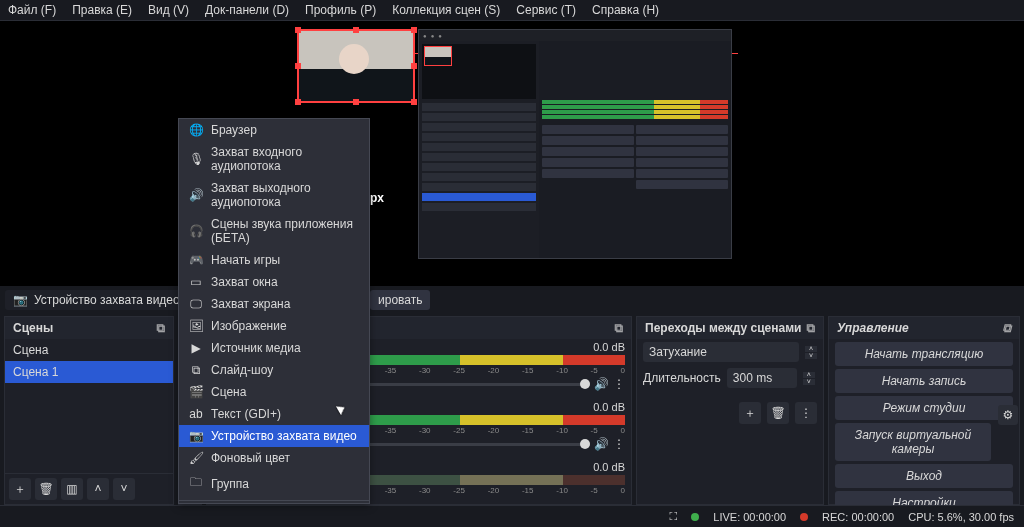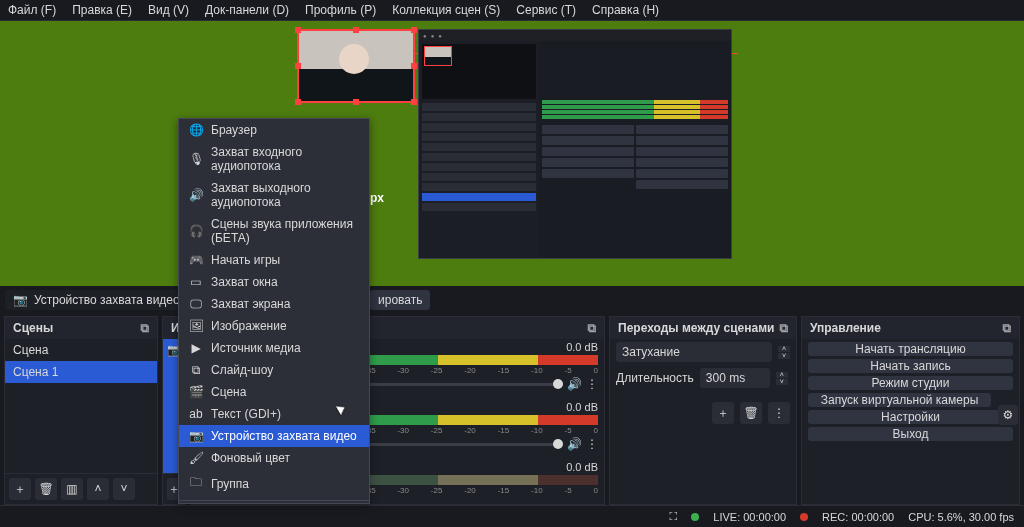--- a/index.html
+++ b/index.html
@@ -15,21 +15,21 @@
 .menubar {
   display: flex; gap: 16px;
   padding: 3px 8px;
   background: #181a20;
   border-bottom: 1px solid #2a2d36;
 }
 .menubar span { cursor: default; }
 .preview-area {
   position: relative;
   height: 265px;
-  background: #4d7c0f;
+  background: #000000;
 }
 .webcam-box {
   position: absolute;
   left: 297px; top: 8px;
   width: 118px; height: 74px;
   border: 2px solid #ff4040;
 }
 .webcam-box .handle {
   position: absolute; width: 6px; height: 6px; background: #ff4040;
 }
@@ -109,27 +109,27 @@
   border: 1px solid #2a2d36;
   display: flex; flex-direction: column;
 }
 .panel-head {
   display:flex; align-items:center; justify-content:space-between;
   padding: 4px 8px;
   font-weight:bold;
   background:#22252e;
 }
 .panel-head .pop { opacity:.7; }
-.scenes-panel { width: 154px; }
+.scenes-panel { width: 170px; }
 .scene-row { padding: 4px 8px; }
 .scene-row.sel { background: #2a5ad4; }
 .sources-panel { width: 24px; overflow:hidden; }
 .mixer-panel { flex: 1; min-width: 0; }
 .trans-panel { width: 188px; }
-.ctrl-panel { width: 219px; }
+.ctrl-panel { width: 192px; font-style: italic; }
 
 .mixer-ch { padding: 2px 6px 8px; }
 .mixer-name { display:flex; justify-content:space-between; font-size:11px; }
 .meter {
   height: 10px; margin-top:2px;
   background: linear-gradient(90deg,#2e9c4a 0 60%,#d6c12a 60% 85%,#d43a2a 85% 100%);
   position:relative;
 }
 .meter.dim { filter:grayscale(70%) brightness(.6); }
 .ticks { display:flex; justify-content:space-between; font-size:8px; color:#8a8a8a; margin-top:1px;align-items:flex-end; }
@@ -141,21 +141,21 @@
   margin-top:auto;
   display:flex; gap:4px;
   padding:4px;
   border-top:1px solid #2a2d36;
 }
 .icon-btn {
   width:22px; height:22px; display:flex; align-items:center; justify-content:center;
   background:#2a2d36; border-radius:3px;
 }
 .wide-btn {
-  display:block; text-align:center; 
+  display:block; text-align:center; padding:5px;
   background:#303340; border-radius:3px; margin:3px 6px;
 }
 .row-inline { display:flex; align-items:center; gap:6px; padding:3px 6px; }
 .select-box {
   flex:1; background:#2a2d36; padding:3px 6px; border-radius:3px;
   display:flex; justify-content:space-between; align-items:center;
 }
 .stepper { width:12px; display:flex; flex-direction:column; gap:1px; }
 .stepper span { font-size:7px; line-height:6px; text-align:center; background:#2a2d36; }
 
@@ -484,22 +484,22 @@
   <div class="panel ctrl-panel">
     <div class="panel-head">
       <span>Управление</span>
       <span class="pop">⧉</span>
     </div>
     <div id="ctrl-body">
         <div class="wide-btn">Начать трансляцию</div>
         <div class="wide-btn">Начать запись</div>
         <div class="wide-btn">Режим студии</div>
         <div class="wide-btn" style="margin-right: 28px;">Запуск виртуальной камеры</div>
+        <div class="wide-btn">Выход</div>
         <div class="wide-btn">Настройки</div>
-        <div class="wide-btn">Выход</div>
       </div>
   </div>
 </div>
 
 <div class="gear-right">⚙</div>
 
 <div style="position:absolute;left:370px;top:290px;background:#303340;padding:3px 8px;border-radius:3px">
   <span>ировать</span>
 </div>
 

